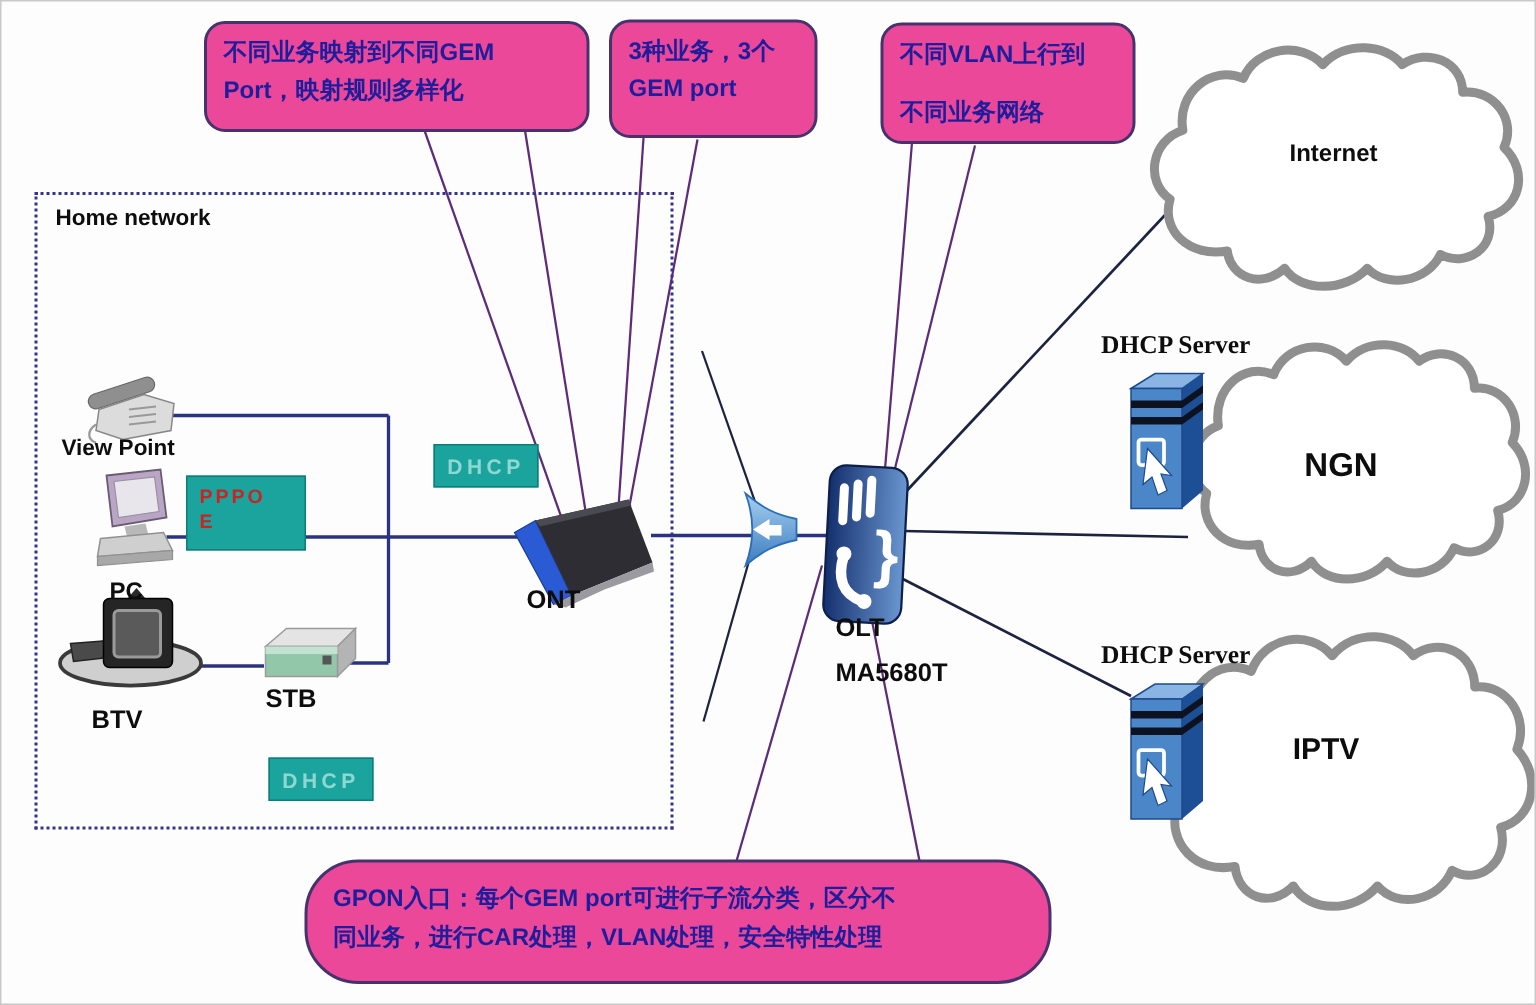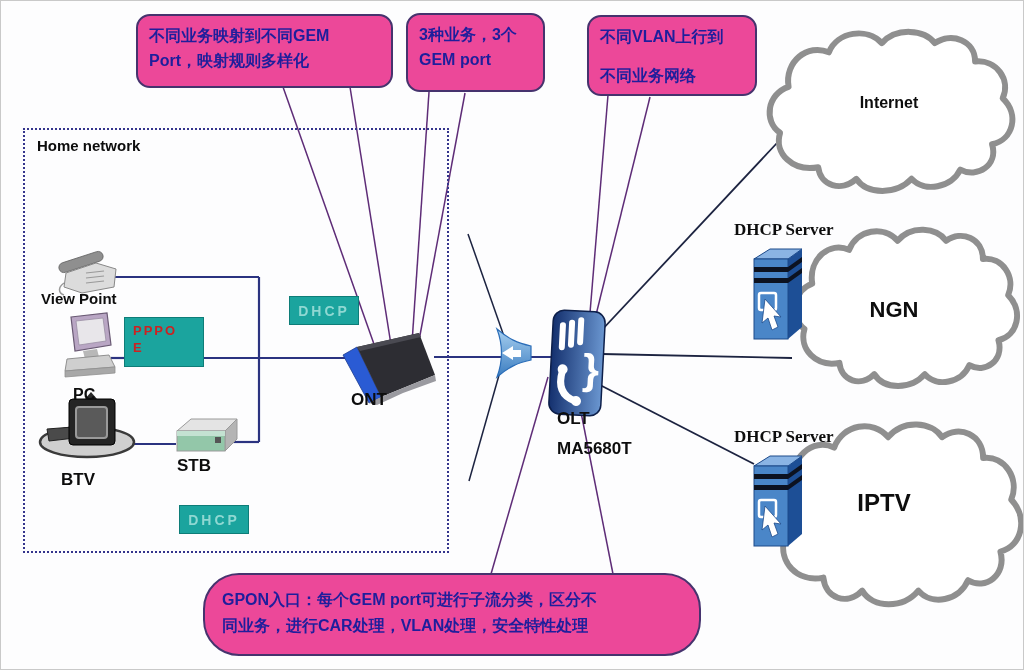--- a/index.html
+++ b/index.html
@@ -169,21 +169,21 @@
 
   <div class="tealbox" style="left:288px;top:295px;width:70px;height:29px;">
     <span class="teal-text">DHCP</span>
   </div>
   <div class="tealbox" style="left:178px;top:504px;width:70px;height:29px;">
     <span class="teal-text">DHCP</span>
   </div>
 
   <div class="cloud-lbl" style="left:818px;top:93px;width:140px;font-size:16px;">Internet</div>
   <div class="cloud-lbl" style="left:838px;top:296px;width:110px;font-size:22px;">NGN</div>
-  <div class="cloud-lbl" style="left:818px;top:488px;width:130px;font-size:24px;text-align:center;">IPTV</div>
+  <div class="cloud-lbl" style="left:818px;top:488px;width:130px;font-size:20px;text-align:center;">IPTV</div>
   <div class="lbl serif" style="left:733px;top:219px;font-size:17px;">DHCP Server</div>
   <div class="lbl serif" style="left:733px;top:426px;font-size:17px;">DHCP Server</div>
 
   <div class="callout" style="left:135px;top:13px;width:257px;height:74px;">
     <div>不同业务映射到不同GEM</div>
     <div>Port，映射规则多样化</div>
   </div>
 
   <div class="callout" style="left:405px;top:12px;width:139px;height:79px;">
     <div>3种业务，3个</div>

